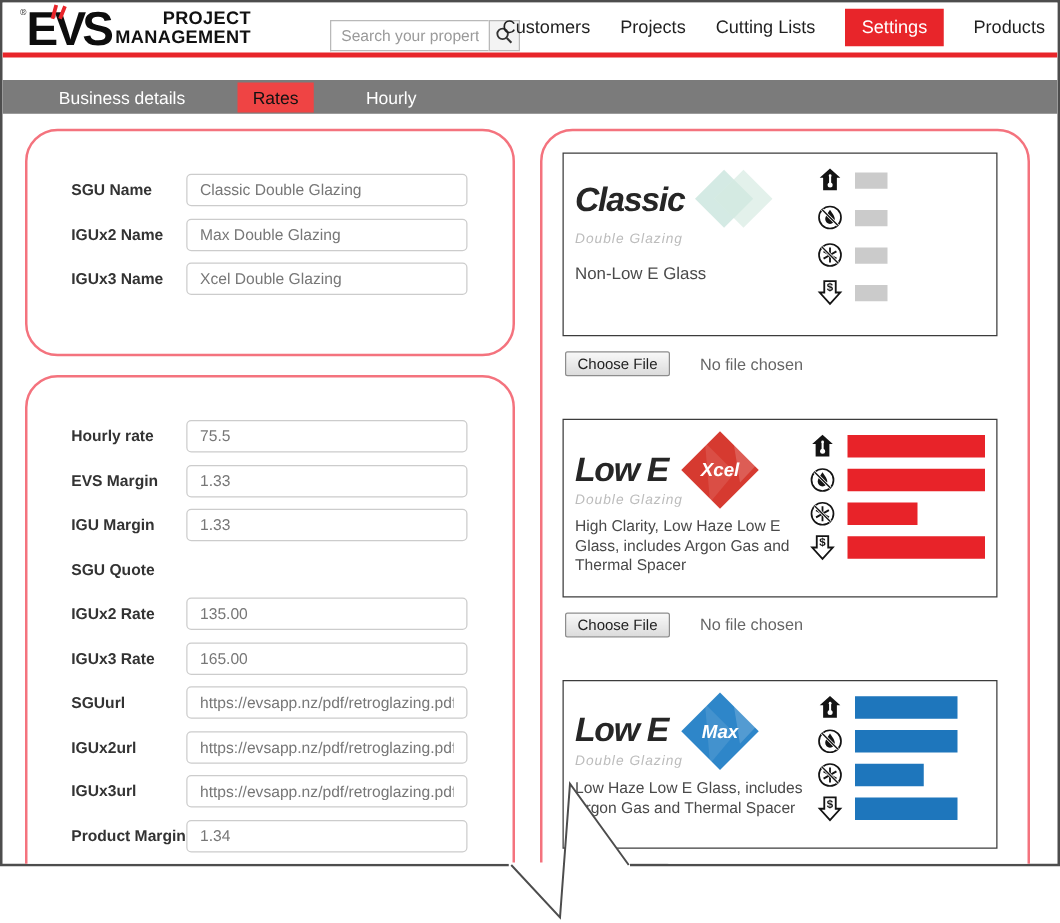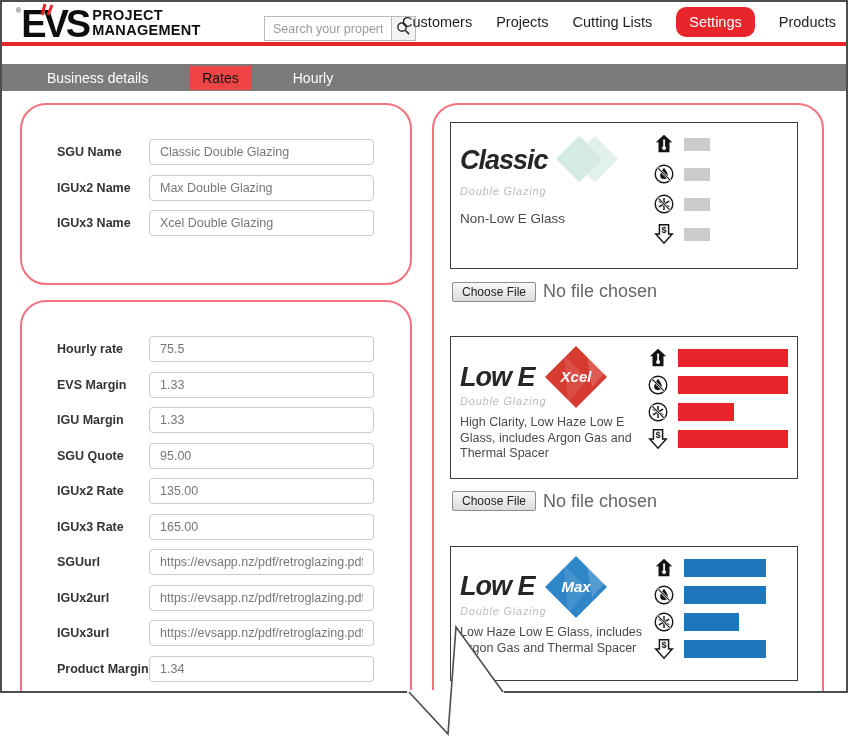--- a/index.html
+++ b/index.html
@@ -6,32 +6,32 @@
   body { font-family:"Liberation Sans", sans-serif; background:#fff; }
   #stage { position:relative; width:848px; height:738px; background:#fff; overflow:hidden; }
 
   
   .window { position:absolute; left:0; top:0; width:848px; height:693px;
             border:2px solid #4d4d4d; background:#fff; overflow:hidden; }
 
   
   .header { position:absolute; left:0; top:0; width:100%; height:44px; background:#fff; }
   .red-line { position:absolute; left:0; top:40px; width:100%; height:4px; background:#e8252a; }
-  .logo { position:absolute; left:14px; top:3px; display:flex; align-items:flex-start; cursor:pointer; }
+  .logo { position:absolute; left:14px; top:3px; display:flex; align-items:flex-start; cursor:pointer;text-align:right; }
   .logo-reg { font-size:7px; color:#333; margin-top:2px; }
   .logo-evs { position:relative; font-size:38px; font-weight:900; letter-spacing:-3px; color:#0d0d0d; line-height:1; }
   .logo-check { position:absolute; left:23px; top:-2px; }
   .logo-sub { margin-left:4px; margin-top:3px; font-size:14.5px; font-weight:700; color:#111; line-height:1.05; letter-spacing:0.3px; }
   .search-wrap { position:absolute; left:262px; top:14px; display:flex; }
   .search-input { width:127px; height:25px; border:1px solid #b9b9b9; border-right:none; padding:0 8px; font-size:12.5px; color:#444; font-family:"Liberation Sans",sans-serif; }
   .search-input::placeholder { color:#9a9a9a; }
   .search-btn { width:25px; height:25px; border:1px solid #b9b9b9; background:#f3f3f3; display:flex; align-items:center; justify-content:center; cursor:pointer; }
   .nav { position:absolute; right:10px; top:0; height:40px; display:flex; align-items:center; gap:24px; }
   .nav-item { font-size:14.5px; color:#1f1f1f; font-weight:500; cursor:pointer; white-space:nowrap; }
-  .nav-item.settings { background:#e8252a; color:#fff; padding:7px 13px; border-radius:10px; }
+  .nav-item.settings { background:#e8252a; color:#fff; padding:7px 13px; border-radius:0; }
   .nav-item.account { background:#29a9e0; color:#fff; padding:6px 12px; border-radius:4px; font-weight:600; }
   .caret { font-size:10px; margin-left:3px; }
 
   
   .tabband { position:absolute; left:0; top:62px; width:100%; height:27px; background:#7b7b7b;
              display:flex; align-items:center; padding-left:33px; gap:30px; }
   .tab { font-size:14px; font-weight:400; color:#fff; cursor:pointer; padding:4px 12px; }
   .tab.active { background:#ef4444; color:#111; }
 
   
@@ -59,21 +59,21 @@
   .ratings { width:142px; padding-top:1px; }
   .rrow { display:flex; align-items:center; margin-bottom:3px; }
   .rrow .ricon { width:24px; height:24px; flex:none; display:flex; align-items:center; justify-content:center; }
   .rbar { margin-left:8px; height:18px; }
   .card--classic .rrow { margin-bottom:6px; }
   .card--classic .rbar { height:13px; }
 
   .filerow { display:flex; align-items:center; margin:12px 0 34px 2px; }
   .filebtn { border:1px solid #8d8d8d; background:linear-gradient(#f8f8f8,#dcdcdc); border-radius:2px;
              font-size:12px; color:#222; padding:2px 9px; cursor:pointer; }
-  .filestatus { font-size:18px; color:#666; margin-left:7px; }
+  .filestatus { font-size:13px; color:#666; margin-left:24px; }
 
   
   .tail-cover { position:absolute; left:407px; top:690px; width:97px; height:4px; background:#fff; z-index:4; }
   .tail-svg { position:absolute; left:404px; top:623px; z-index:5; }
 </style>
 </head>
 <body>
 
 <div id="stage">
   <div class="window">
@@ -139,21 +139,20 @@
       <div class="frow">
         <label>EVS Margin</label>
         <input value="1.33" style="">
       </div>
       <div class="frow">
         <label>IGU Margin</label>
         <input value="1.33" style="">
       </div>
       <div class="frow">
         <label>SGU Quote</label>
-        <input value="95.00" style="">
       </div>
       <div class="frow">
         <label>IGUx2 Rate</label>
         <input value="135.00" style="">
       </div>
       <div class="frow">
         <label>IGUx3 Rate</label>
         <input value="165.00" style="">
       </div>
       <div class="frow">

